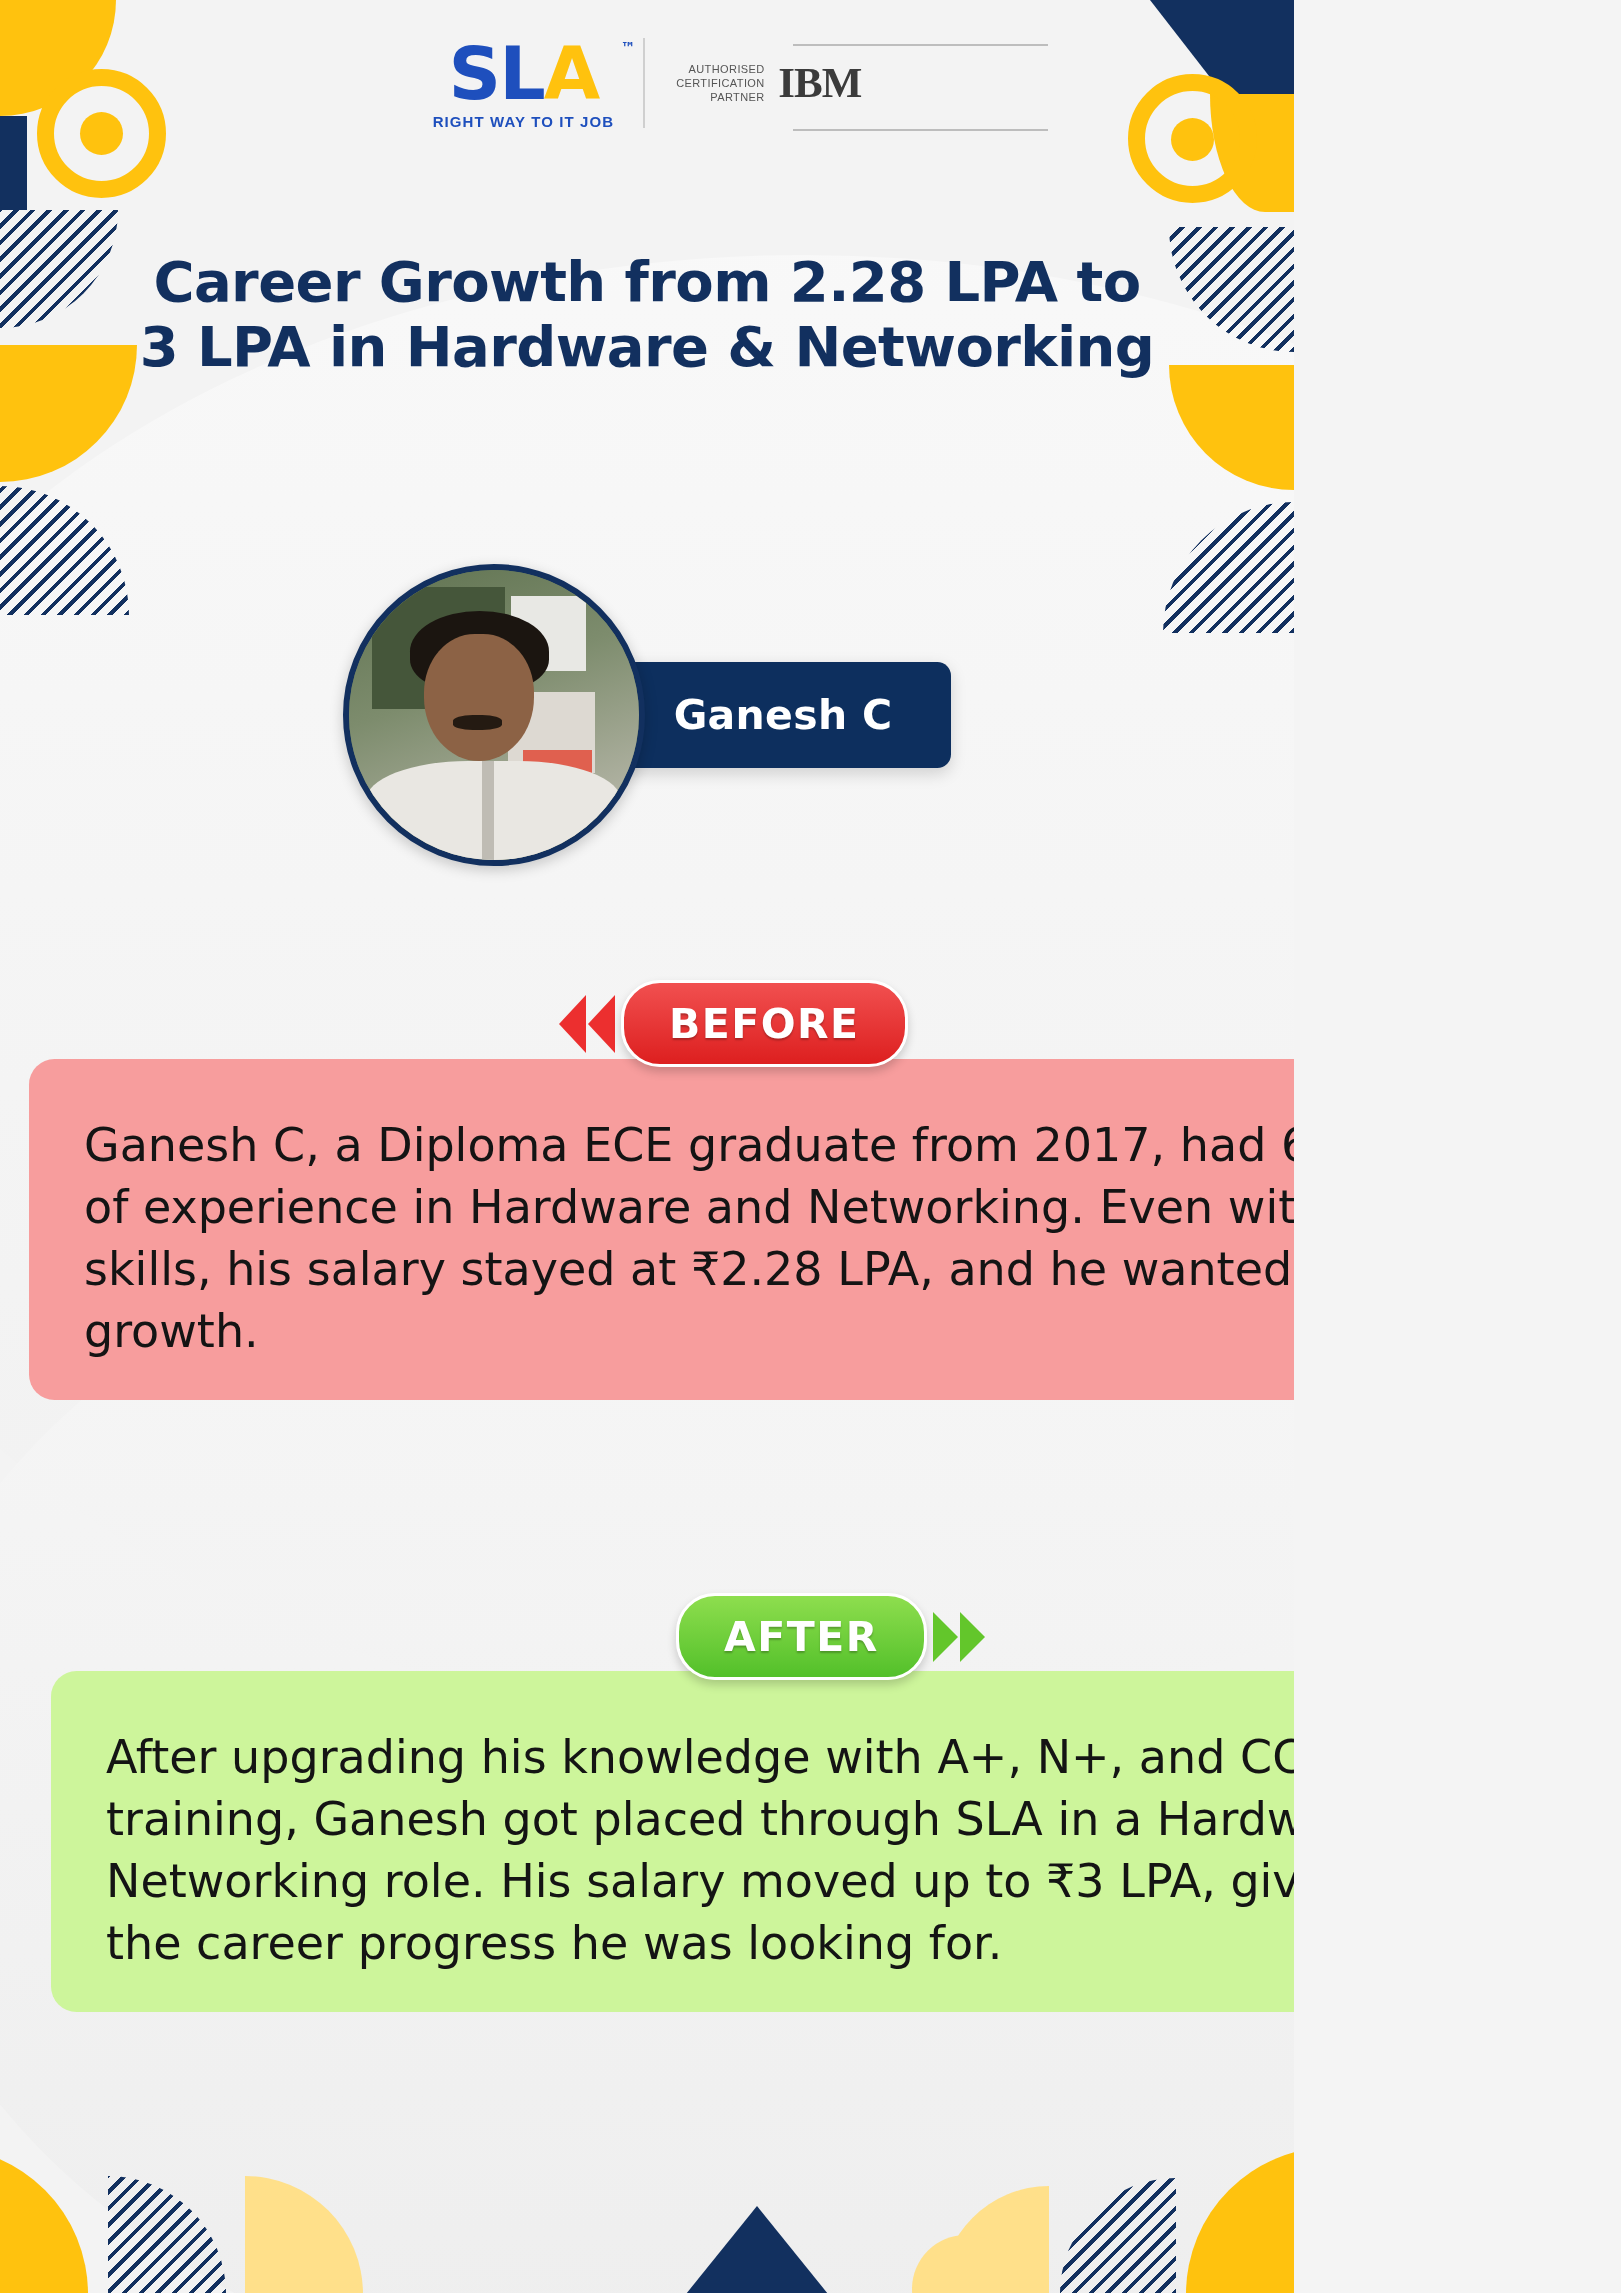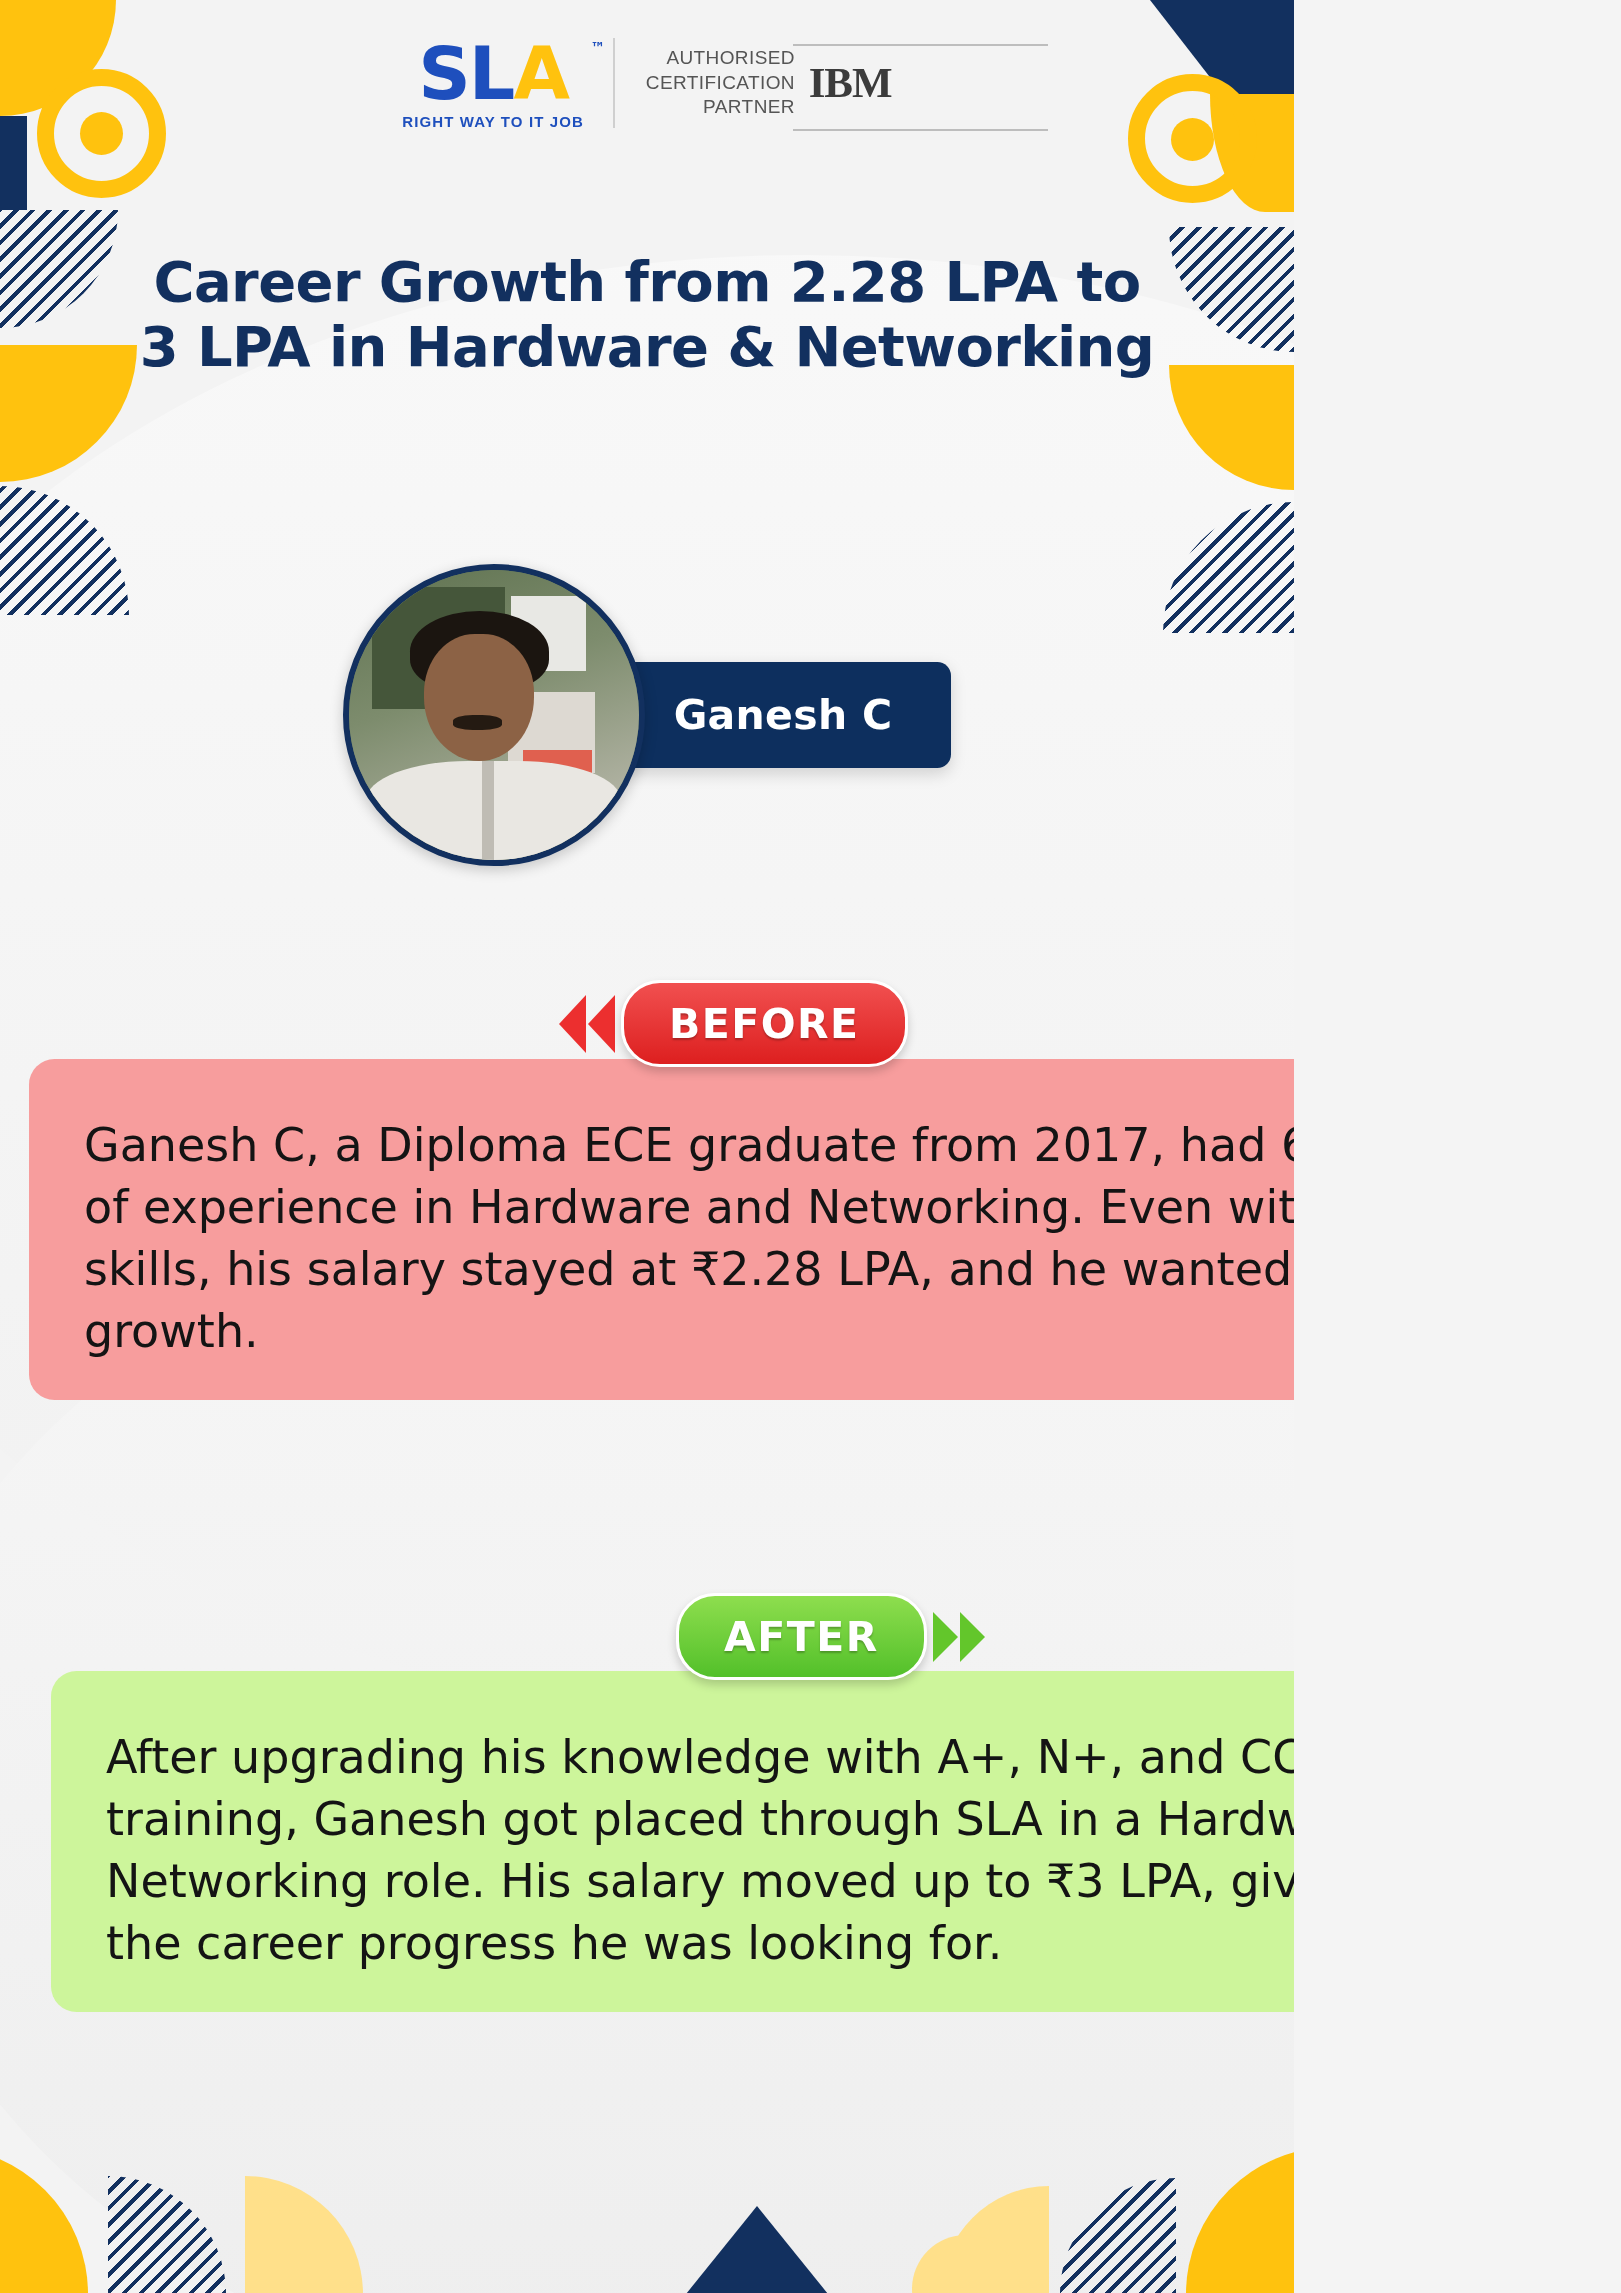--- a/index.html
+++ b/index.html
@@ -122,21 +122,21 @@
     height: 90px;
     background: #cfcfcf;
   }
   .ibm-block {
     display: flex;
     align-items: center;
     gap: 13.7px;
     padding-left: 2px;
   }
   .auth-lines {
-    font-size: 19px;
+    font-size: 11px;
     line-height: 1.28;
     color: #555;
     text-align: right;
     letter-spacing: 0.4px;
     font-family: "Liberation Sans", sans-serif;
   }
   .ibm-logo {
     font-family: "Liberation Serif", serif;
     font-size: 43px;
     font-weight: 700;

